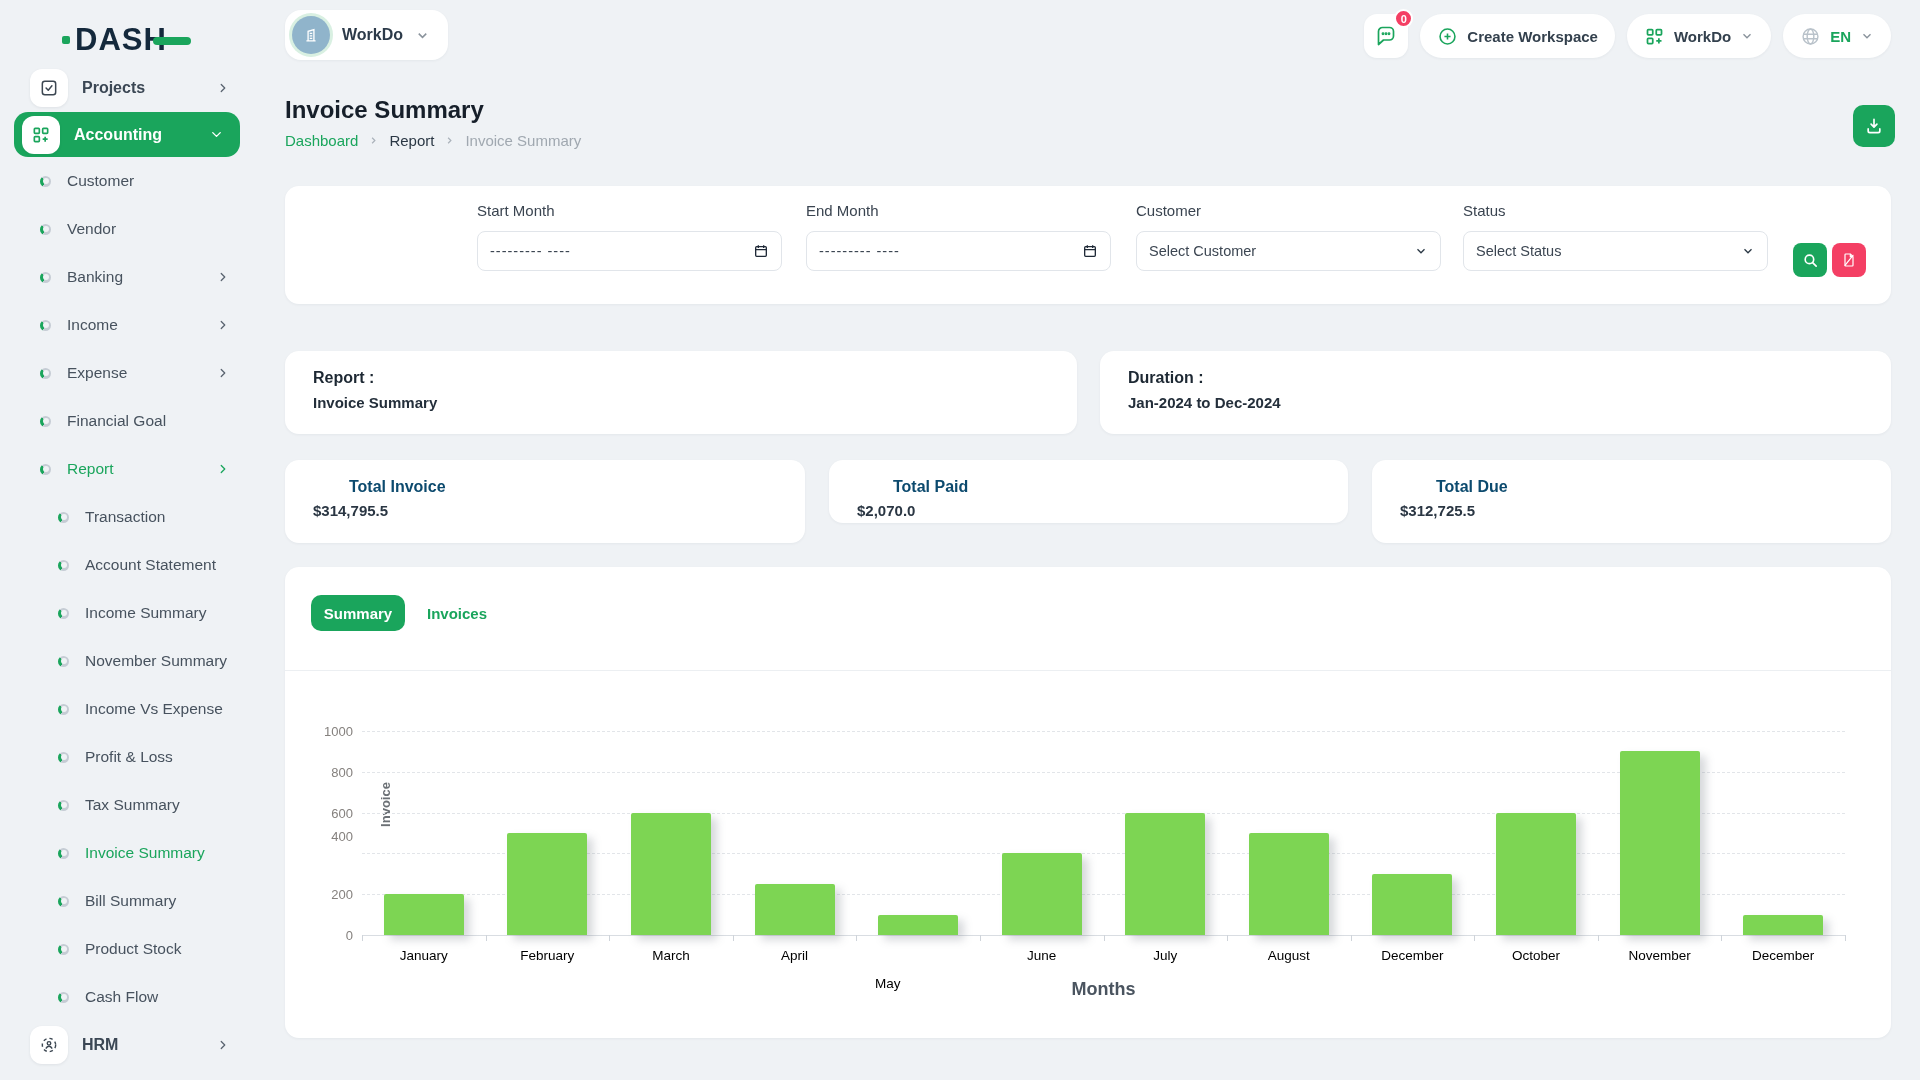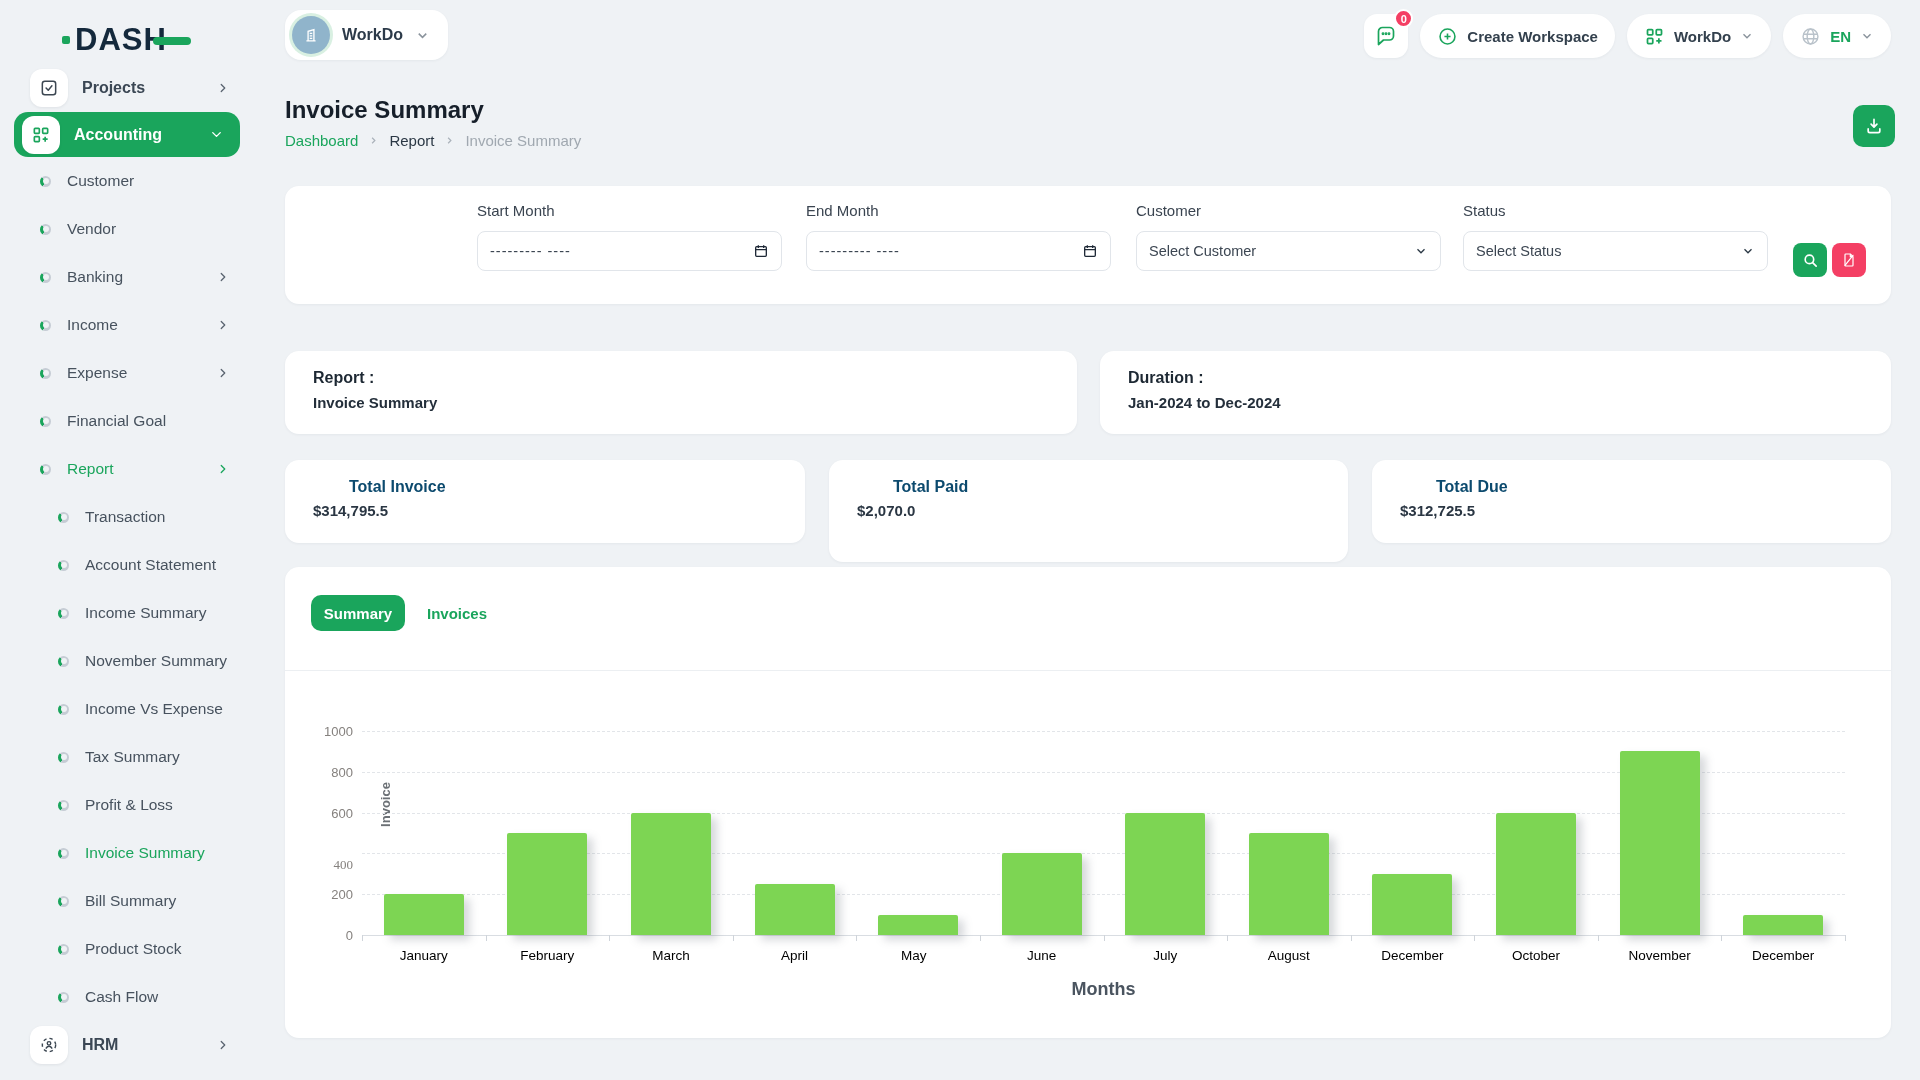--- a/index.html
+++ b/index.html
@@ -264,25 +264,25 @@
     <div class="nav-row lvl3">
       <span class="donut"></span>
       <span class="nav-label">November Summary</span>
     </div>
     <div class="nav-row lvl3">
       <span class="donut"></span>
       <span class="nav-label">Income Vs Expense</span>
     </div>
     <div class="nav-row lvl3">
       <span class="donut"></span>
+      <span class="nav-label">Profit &amp; Loss</span>
+    </div>
+    <div class="nav-row lvl3">
+      <span class="donut"></span>
       <span class="nav-label">Tax Summary</span>
-    </div>
-    <div class="nav-row lvl3">
-      <span class="donut"></span>
-      <span class="nav-label">Profit &amp; Loss</span>
     </div>
     <div class="nav-row lvl3 hl">
       <span class="donut"></span>
       <span class="nav-label">Invoice Summary</span>
     </div>
     <div class="nav-row lvl3">
       <span class="donut"></span>
       <span class="nav-label">Bill Summary</span>
     </div>
     <div class="nav-row lvl3">
@@ -394,21 +394,21 @@
 <section class="card" style="left:1100px; top:351px; width:791px; height:83px;">
   <div class="info-title">Duration :</div>
   <div class="info-value">Jan-2024 to Dec-2024</div>
 </section>
 
 <div id="totals-row">
     <section class="card" style="left: 285px; top: 460px; width: 520px; height: 83px;">
       <div class="tot-label">Total Invoice</div>
       <div class="tot-value">$314,795.5</div>
     </section>
-    <section class="card" style="left: 829px; top: 460px; width: 519px; height: 102px;">
+    <section class="card" style="left: 829px; top: 460px; width: 519px; height: 63px;">
       <div class="tot-label">Total Paid</div>
       <div class="tot-value">$2,070.0</div>
     </section>
     <section class="card" style="left: 1372px; top: 460px; width: 519px; height: 83px;">
       <div class="tot-label">Total Due</div>
       <div class="tot-value">$312,725.5</div>
     </section>
   </div>
 
 <section class="card chart-card">
@@ -447,31 +447,31 @@
       <div class="bar" title="October: 600" style="left: 1134.04px; height: 122.4px;"></div>
       <div class="axis-tick" style="left: 1235.83px;"></div>
       <div class="bar" title="November: 900" style="left: 1257.62px; height: 183.6px;"></div>
       <div class="axis-tick" style="left: 1359.42px;"></div>
       <div class="bar" title="December: 100" style="left: 1381.21px; height: 20.4px;"></div>
       <div class="axis-tick" style="left: 1483px;"></div>
     </div>
   <div id="yticks">
       <div class="ytick" style="left: 22px; top: 361px;">0</div>
       <div class="ytick" style="left: 22px; top: 320.2px;">200</div>
-      <div class="ytick" style="left: 22px; top: 290px; font-family: Liberation Serif, serif;">400</div>
+      <div class="ytick" style="left: 22px; top: 262px;">400</div>
       <div class="ytick" style="left: 22px; top: 238.6px;">600</div>
       <div class="ytick" style="left: 22px; top: 197.8px;">800</div>
       <div class="ytick" style="left: 22px; top: 157px;">1000</div>
     </div>
   <div id="xcats">
       <div class="xcat" style="left: 77px; width: 123.583px;">January</div>
       <div class="xcat" style="left: 200.583px; width: 123.583px;">February</div>
       <div class="xcat" style="left: 324.167px; width: 123.583px;">March</div>
       <div class="xcat" style="left: 447.75px; width: 123.583px;">April</div>
-      <div class="xcat" style="left: 567px; width: 123.583px;">May</div>
+      <div class="xcat" style="left: 541px; width: 123.583px; margin-top: 28px;">May</div>
       <div class="xcat" style="left: 694.917px; width: 123.583px;">June</div>
       <div class="xcat" style="left: 818.5px; width: 123.583px;">July</div>
       <div class="xcat" style="left: 942.083px; width: 123.583px;">August</div>
       <div class="xcat" style="left: 1065.67px; width: 123.583px;">December</div>
       <div class="xcat" style="left: 1189.25px; width: 123.583px;">October</div>
       <div class="xcat" style="left: 1312.83px; width: 123.583px;">November</div>
       <div class="xcat" style="left: 1436.42px; width: 123.583px;">December</div>
     </div>
   <div class="xlabel">Months</div>
 </section>

